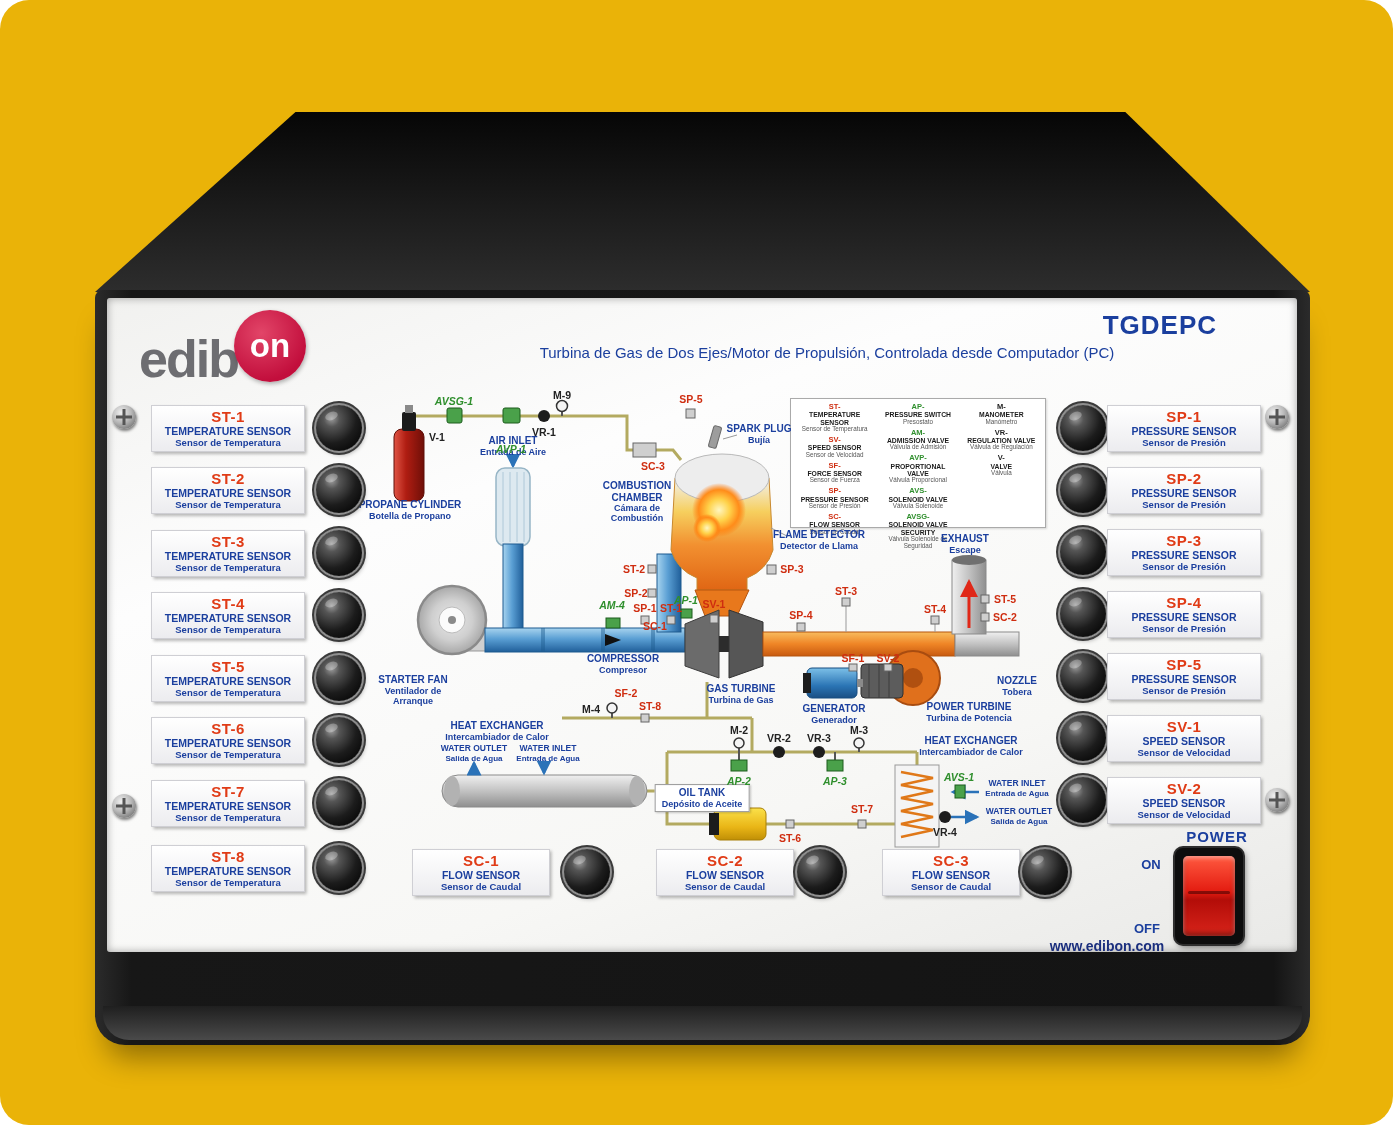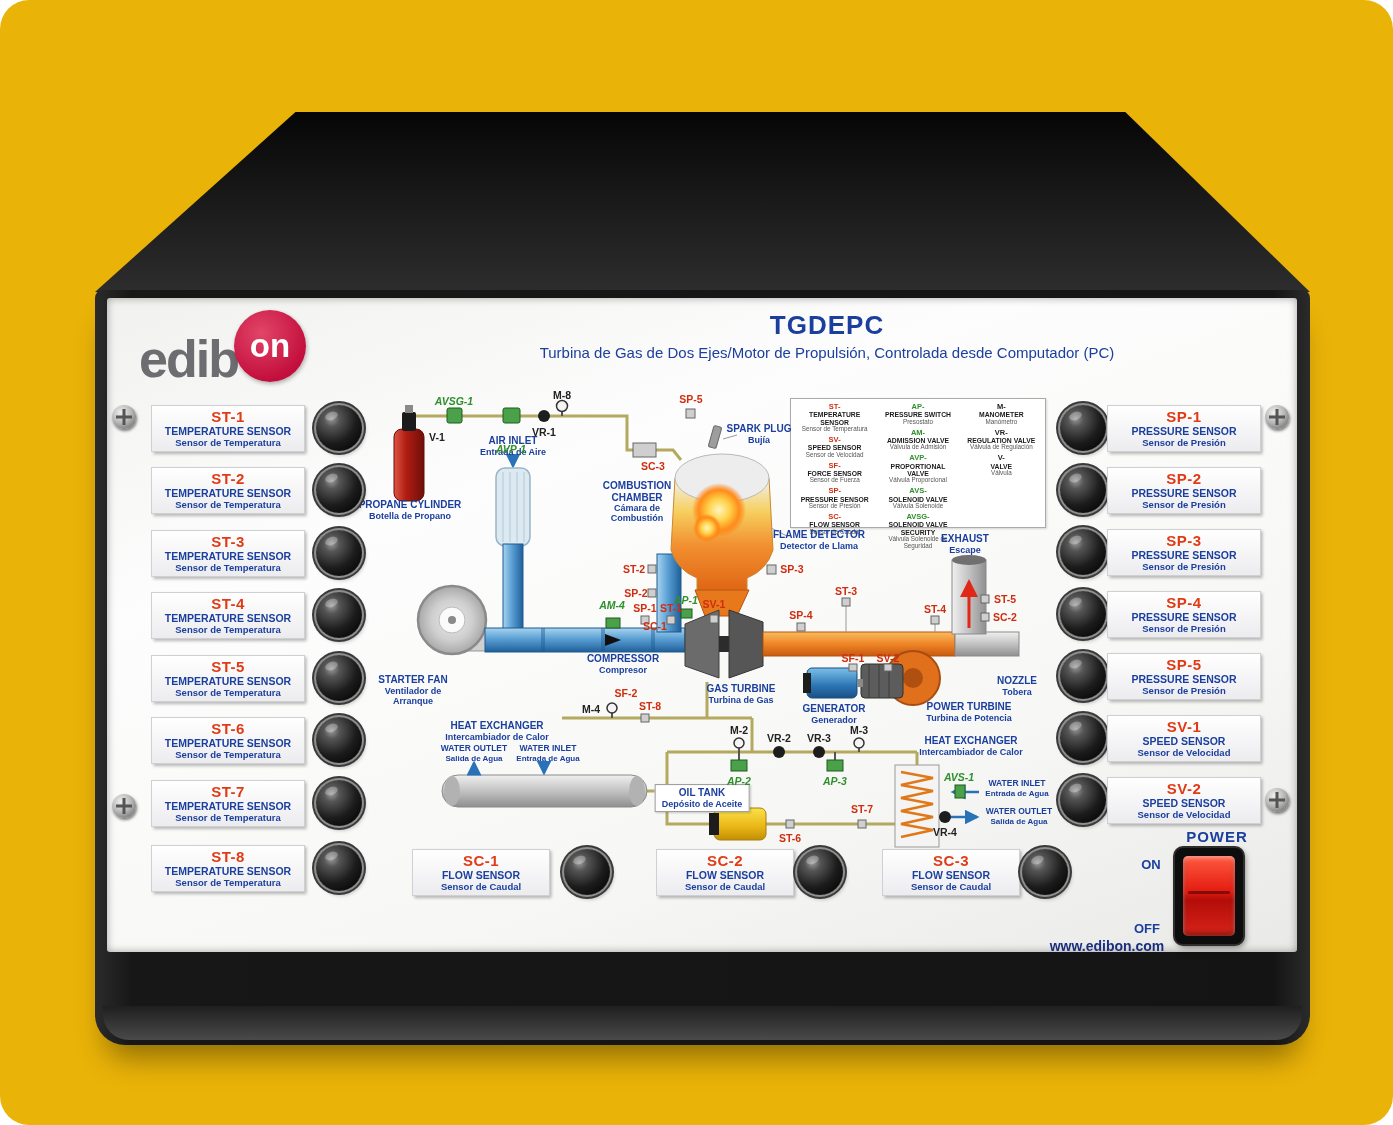--- a/index.html
+++ b/index.html
@@ -18,21 +18,21 @@
     background:linear-gradient(160deg,#f1f1ef,#fdfdfd 30%,#f7f7f5 70%,#e9e9e7);
     box-shadow:inset 0 0 8px rgba(0,0,0,.35);}
 
   
   .logo{position:absolute;left:32px;top:12px;display:flex;align-items:flex-end;}
   .logo-edib{font-size:52px;font-weight:bold;color:#6d6d71;letter-spacing:-2px;line-height:.9;}
   .logo-on{width:72px;height:72px;border-radius:50%;margin-left:-4px;margin-bottom:1px;
     background:radial-gradient(circle at 38% 32%,#e24568,#c20e3c 72%);color:#fff;font-size:33px;font-weight:bold;
     display:flex;align-items:center;justify-content:center;box-shadow:1px 2px 4px rgba(0,0,0,.3);}
   .header{position:absolute;left:330px;top:12px;width:780px;text-align:center;color:#1b3f9e;}
-  .h-model{font-size:26px;font-weight:bold;letter-spacing:1px;}
+  .h-model{font-size:26px;font-weight:bold;letter-spacing:1px;text-align:right;}
   .h-title{font-size:19px;font-weight:bold;margin-top:2px;}
   .h-sub{font-size:15px;font-weight:normal;margin-top:3px;}
 
   
   .sbox{position:absolute;width:152px;padding:2px 0 3px;text-align:center;
     background:linear-gradient(180deg,#ffffff,#ececef);border:1px solid #cfcfd4;
     box-shadow:1.5px 2px 3px rgba(0,0,0,.28);z-index:3;}
   .sbox.flow{width:136px;}
   .sbox .t{font-size:15px;font-weight:bold;color:#e03b16;letter-spacing:.5px;}
   .sbox .n{font-size:10.5px;font-weight:bold;color:#1b3f9e;}
@@ -450,21 +450,21 @@
           <div class="es">Entrada de Agua</div>
         </div>
       <div class="dlab sm" style="left:912px;top:518px">
           <div>WATER OUTLET</div>
           <div class="es">Salida de Agua</div>
         </div>
 
       <span class="tagl green" style="left:347px;top:103px">AVSG-1</span>
       <span class="tagl black" style="left:330px;top:139px">V-1</span>
       <span class="tagl green" style="left:404px;top:151px">AVP-1</span>
-      <span class="tagl black" style="left:455px;top:97px">M-8</span>
+      <span class="tagl black" style="left:455px;top:97px">M-9</span>
       <span class="tagl black" style="left:437px;top:134px">VR-1</span>
       <span class="tagl red" style="left:584px;top:101px">SP-5</span>
       <span class="tagl red" style="left:546px;top:168px">SC-3</span>
       <span class="tagl red" style="left:527px;top:271px">ST-2</span>
       <span class="tagl red" style="left:529px;top:295px">SP-2</span>
       <span class="tagl red" style="left:538px;top:310px">SP-1</span>
       <span class="tagl red" style="left:564px;top:310px">ST-1</span>
       <span class="tagl red" style="left:548px;top:328px">SC-1</span>
       <span class="tagl red" style="left:607px;top:306px">SV-1</span>
       <span class="tagl green" style="left:505px;top:307px">AM-4</span>

